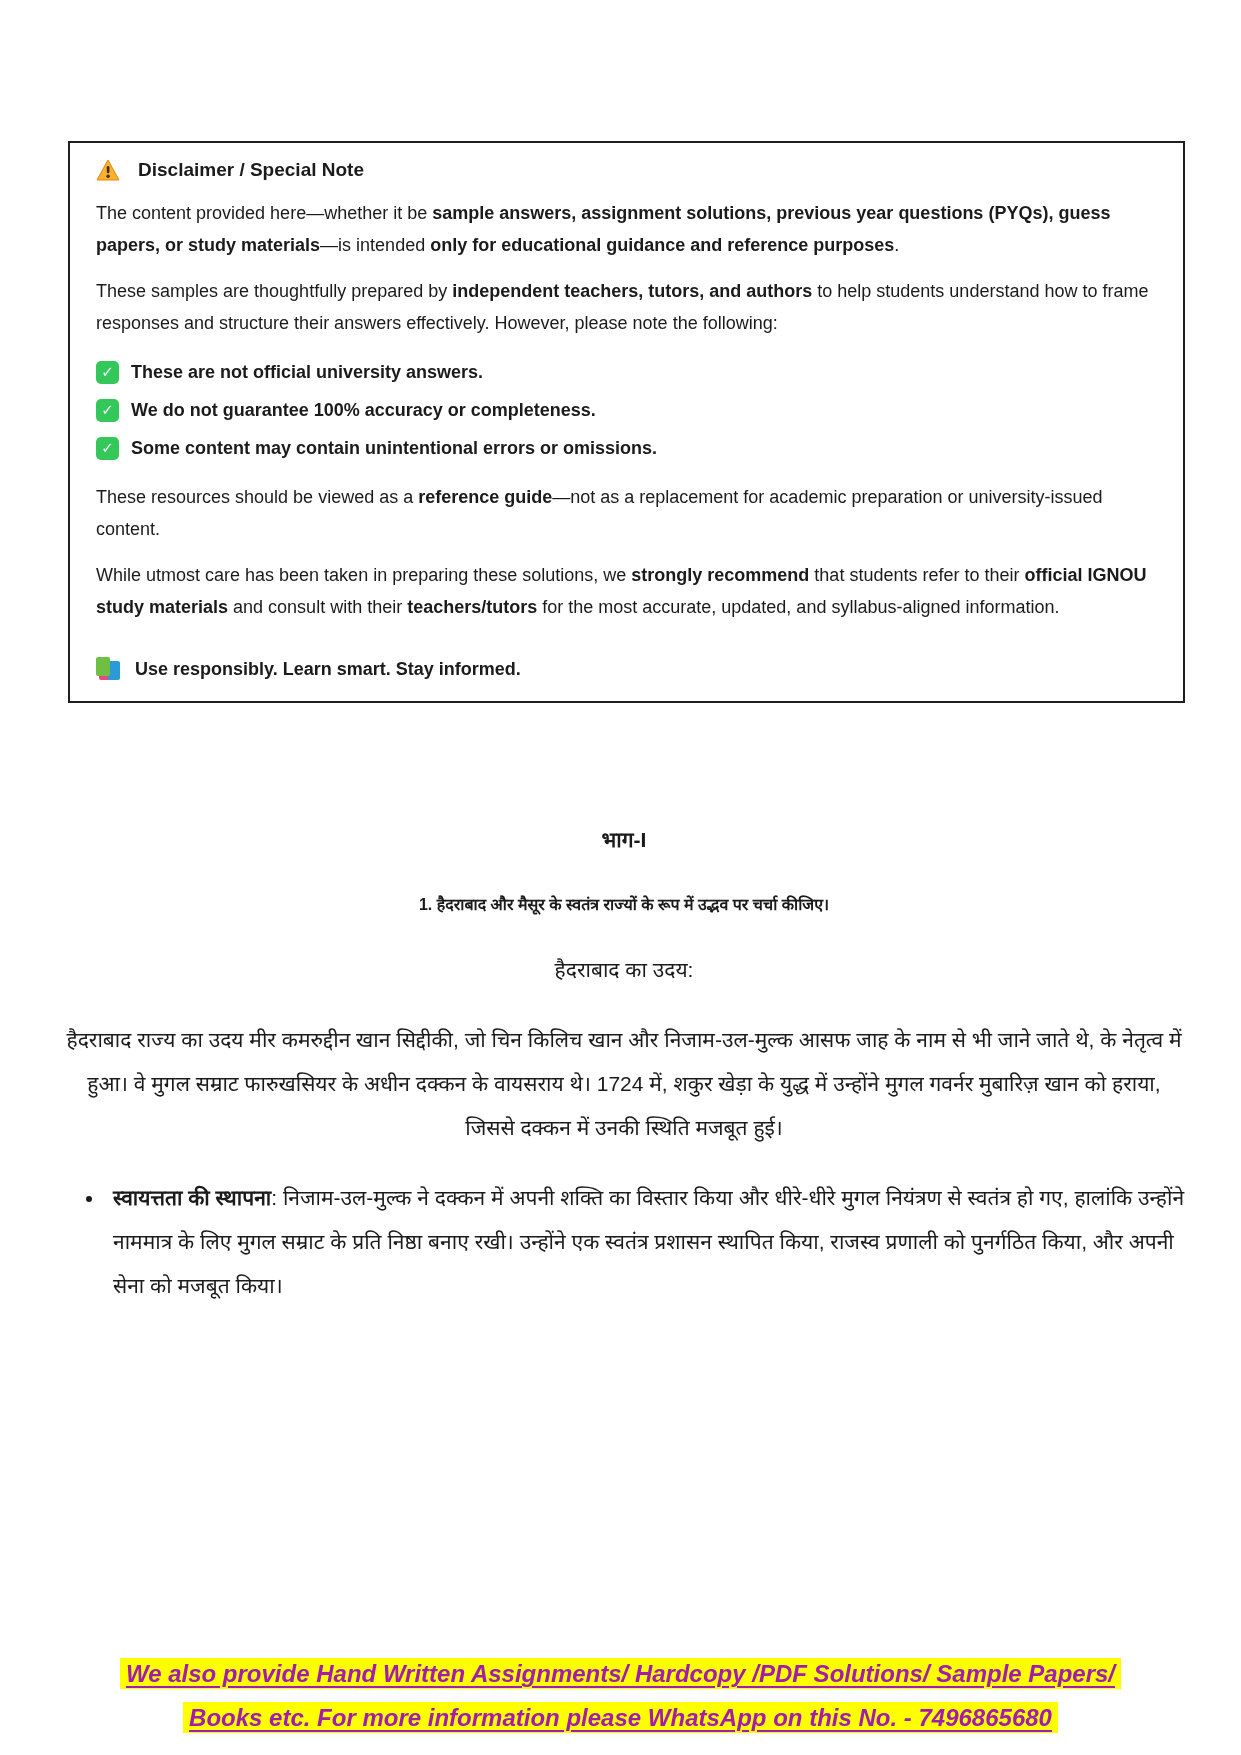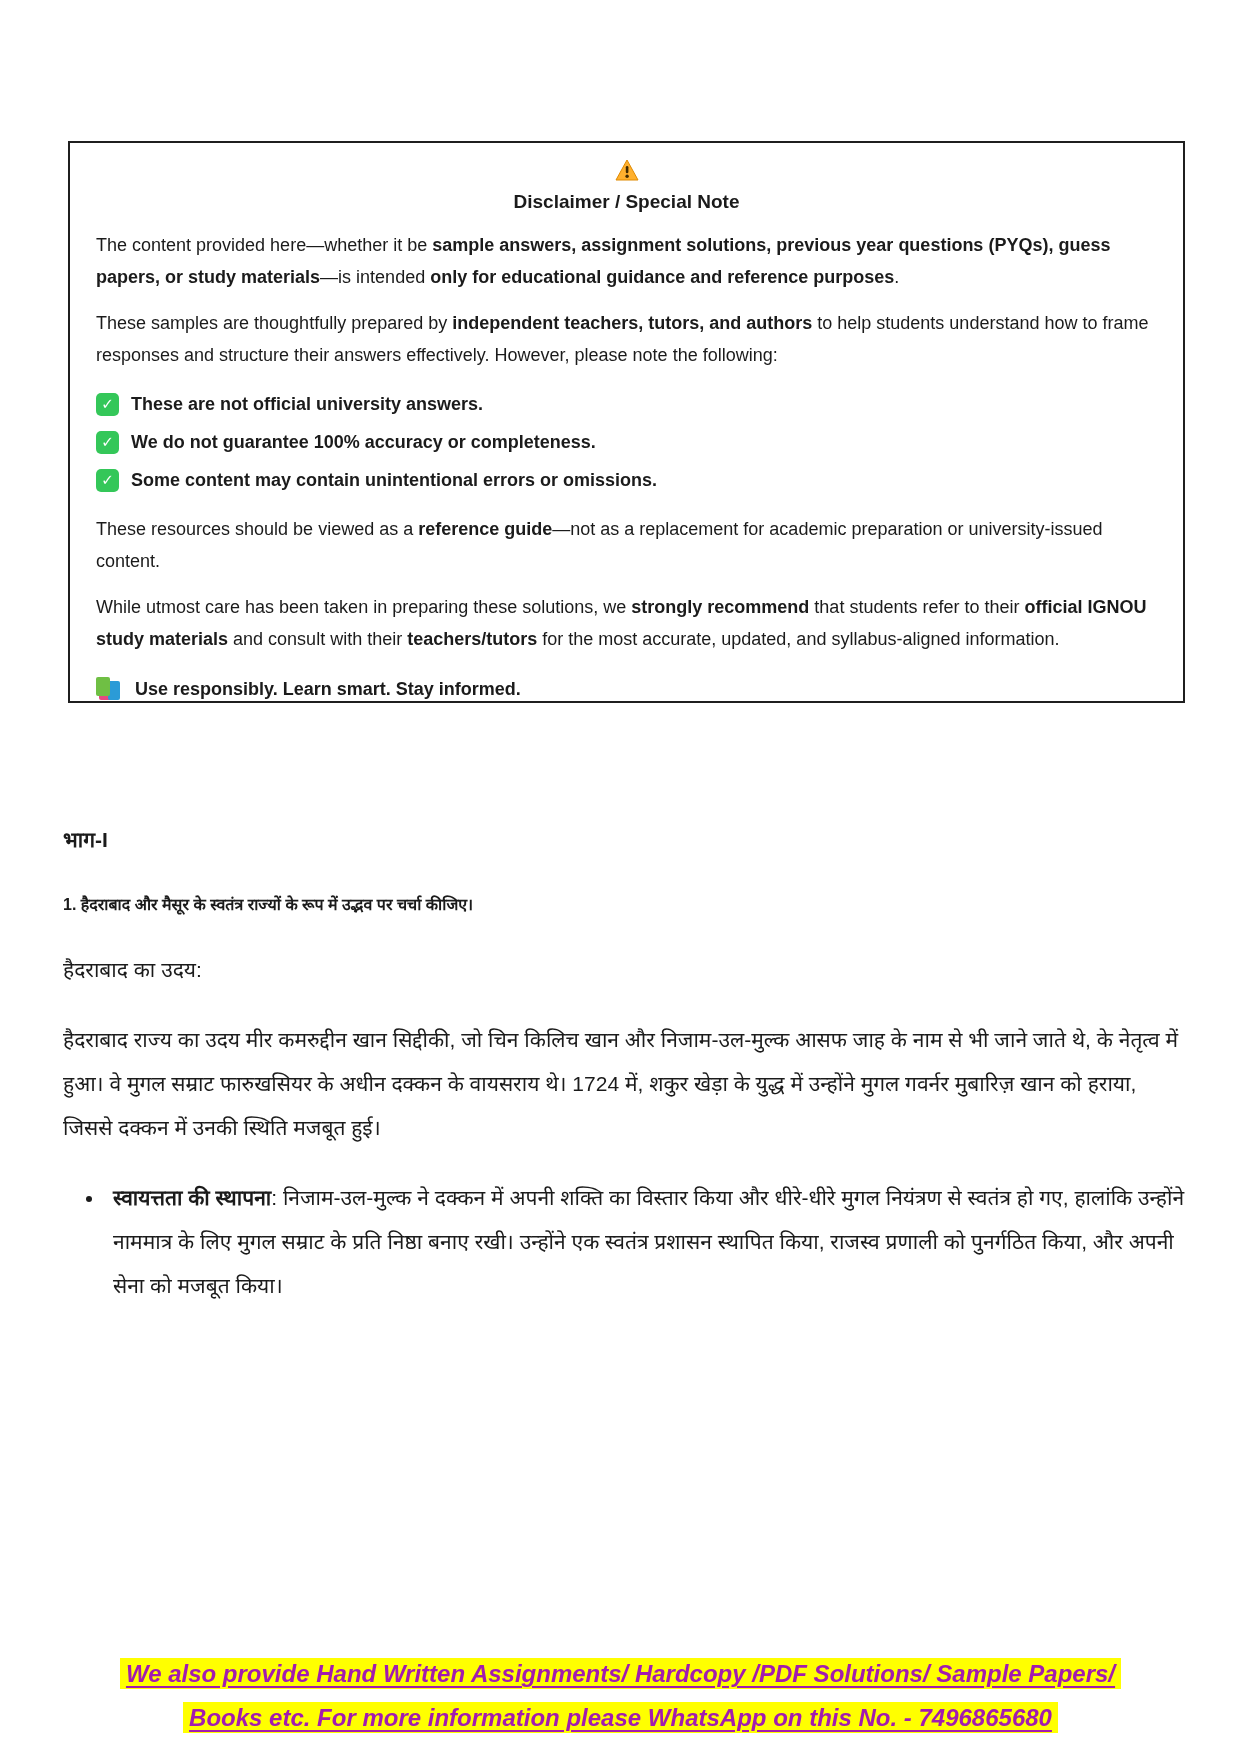--- a/index.html
+++ b/index.html
@@ -18,24 +18,23 @@
     position:absolute;
     left:68px; top:141px;
     width:1117px; height:562px;
     box-sizing:border-box;
     border:2px solid #1f1f1f;
     padding:16px 26px 12px 26px;
     overflow:hidden;
     background:#ffffff;
   }
   .box-title{
-    display:flex; align-items:center; gap:10px;
+    display:flex; align-items:center; gap:18px;
     font-size:19px; font-weight:bold;
     margin:0 0 16px 0;
-    flex-direction:column;
   }
   .warning-icon{width:24px;height:22px;flex:0 0 auto;display:inline-block;}
   .box-para{
     font-size:18px; line-height:32px;
     margin:0 0 14px 0;
   }
   .box-para b{font-weight:bold;}
   .checklist{margin:2px 0 14px 0;}
   .check-row{
     display:flex; align-items:center; gap:12px;
@@ -46,37 +45,37 @@
     width:23px;height:23px;flex:0 0 auto;
     background:#34C759;
     border-radius:5px;
     color:#ffffff;
     display:flex;align-items:center;justify-content:center;
     font-size:15px;font-weight:bold;
   }
   .box-footer{
     display:flex; align-items:center; gap:12px;
     font-size:18px; font-weight:bold;
-    margin-top:22px;
+    margin-top:34px;
   }
   .books-icon{position:relative;width:27px;height:25px;flex:0 0 auto;}
   .books-icon .bk{position:absolute;border-radius:2px;}
   .books-icon .bk-pink{left:3px;top:9px;width:17px;height:14px;background:#E64980;}
   .books-icon .bk-blue{left:12px;top:4px;width:12px;height:19px;background:#2B9BD7;}
   .books-icon .bk-green{left:0;top:0;width:14px;height:19px;background:#6FBF44;}
 
   
   .content{
     position:absolute;
     left:63px; top:818px;
     width:1122px;
     font-size:21px;
     line-height:2.1;
   }
-  .content .blk{margin:0 0 26px 0;}
+  .content .blk{margin:0 0 26px 0;text-align:center;}
   .section-label{font-weight:bold;font-size:21px;}
   .question{font-weight:bold;font-size:16px;}
   .content b{font-weight:bold;}
   .bullet-list{margin:0;padding-left:42px;list-style:disc;}
   .bullet-list li{padding-left:8px;}
 
   
   .banner{
     position:absolute;
     left:0; top:1652px; width:1241px;

